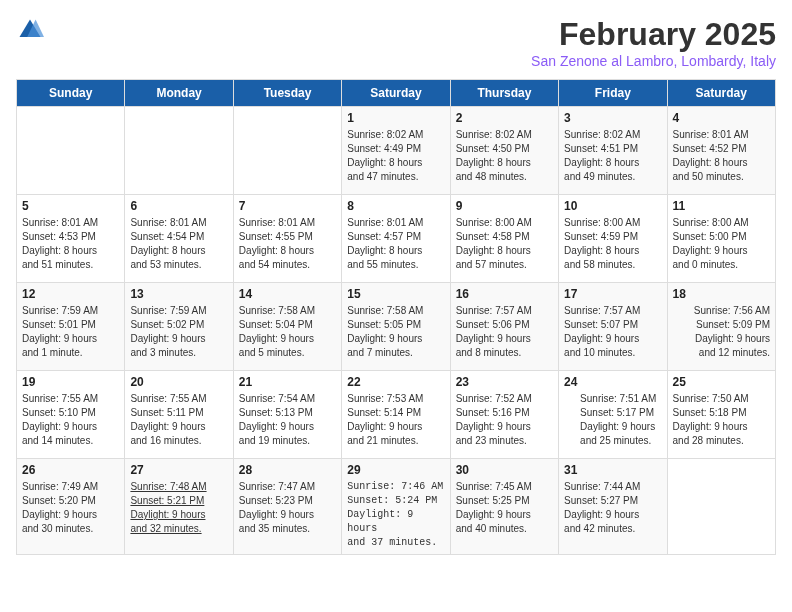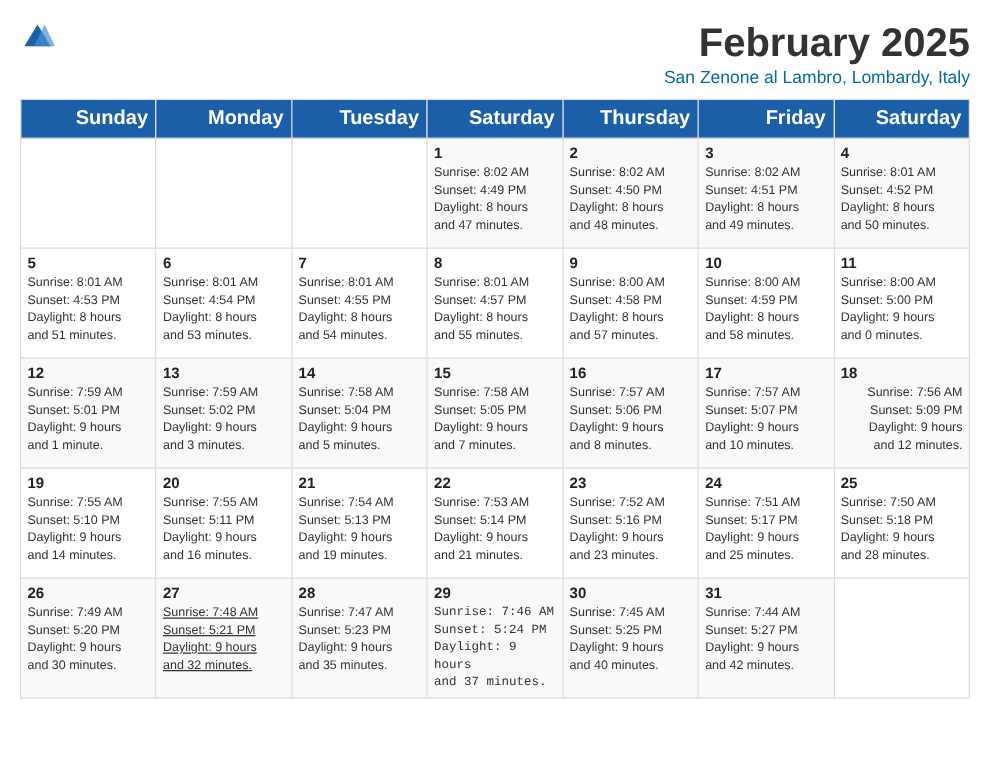--- a/index.html
+++ b/index.html
@@ -43,33 +43,33 @@
     .title-area {
       text-align: right;
     }
     .month-title {
       font-size: 32px;
       font-weight: bold;
       color: #333;
     }
     .location {
       font-size: 14px;
-      color: #0369a1;
+      color: #8b5cf6;
     }
     table {
       width: 100%;
       border-collapse: collapse;
       table-layout: fixed;
     }
     thead tr th {
       background-color: #1a5fa8;
       color: #fff;
-      text-align: right;
+      text-align: center;
       padding: 6px 6px;
-      font-size: 16px;
+      font-size: 12px;
       font-weight: bold;
       border: 1px solid #ddd;
     }
     tbody tr td {
       border: 1px solid #ddd;
       vertical-align: top;
       padding: 4px 5px;
       font-size: 10.5px;
       color: #222;
       height: 88px;
@@ -290,21 +290,21 @@
         </td>
         <td>
           <div class="day-number">23</div>
           <div class="cell-content" style="white-space: pre-line;">Sunrise: 7:52 AM
 Sunset: 5:16 PM
 Daylight: 9 hours
 and 23 minutes.</div>
         </td>
         <td>
           <div class="day-number">24</div>
-          <div class="cell-content" style="white-space: pre-line;">Sunrise: 7:51 AM
+          <div class="cell-content" style="white-space: pre-line; margin-left: 16px;">Sunrise: 7:51 AM
 Sunset: 5:17 PM
 Daylight: 9 hours
 and 25 minutes.</div>
         </td>
         <td>
           <div class="day-number">25</div>
           <div class="cell-content" style="white-space: pre-line;">Sunrise: 7:50 AM
 Sunset: 5:18 PM
 Daylight: 9 hours
 and 28 minutes.</div>

